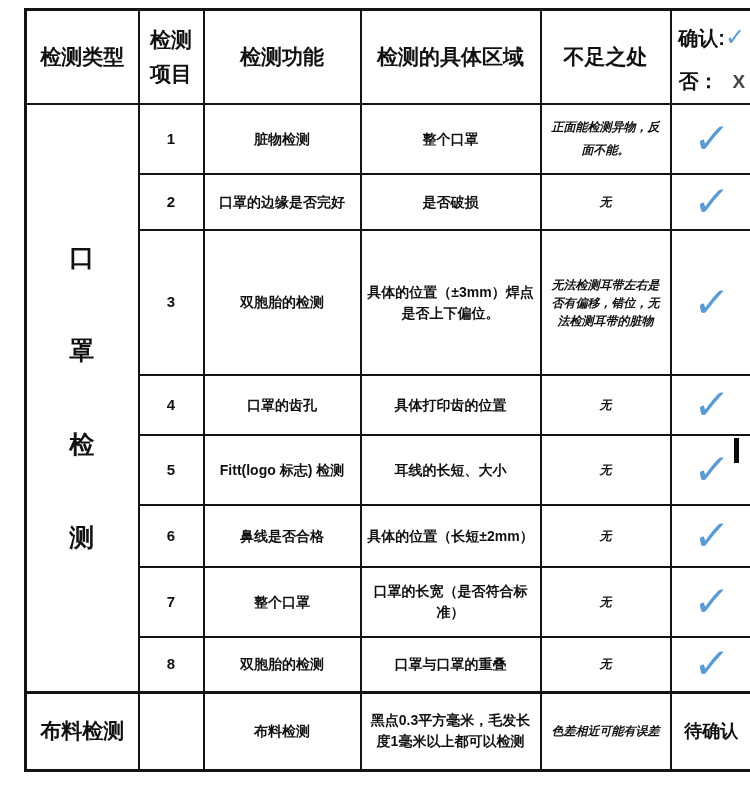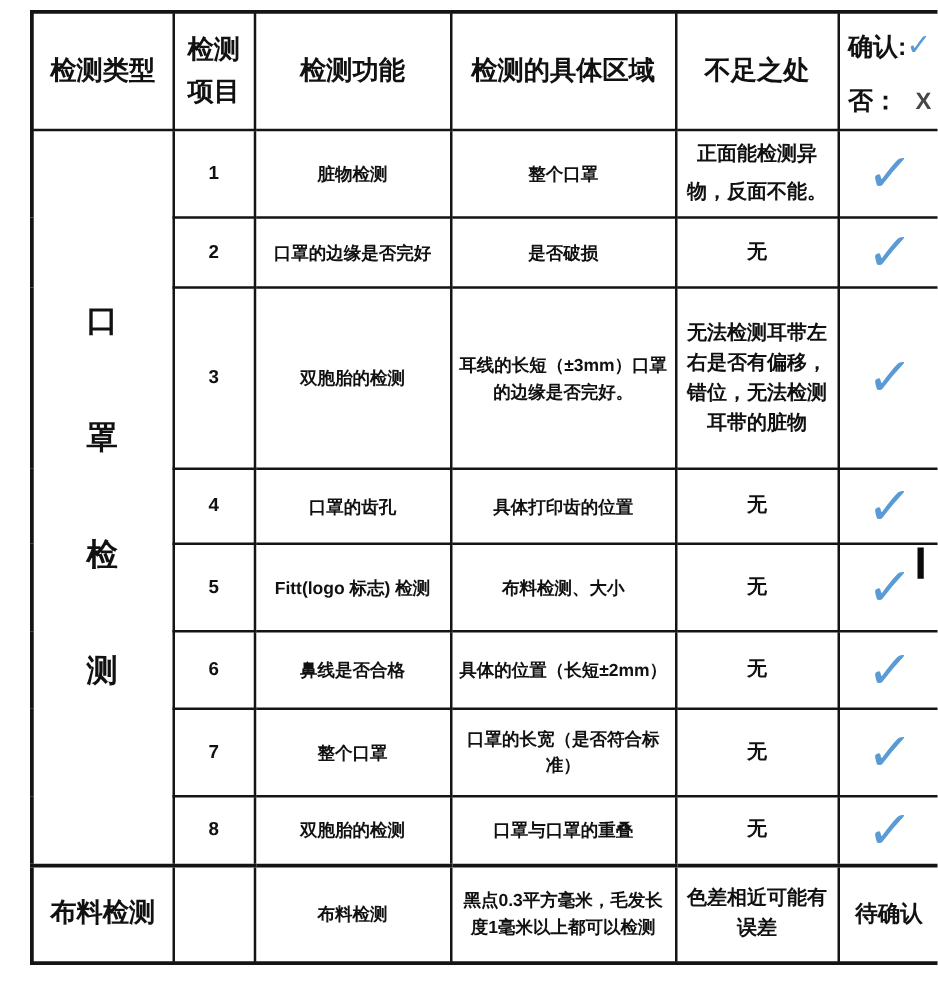--- a/index.html
+++ b/index.html
@@ -50,21 +50,21 @@
     font-weight: 400;
   }
   .hdr-cross {
     color: #474747;
     font-size: 19px;
     font-weight: 700;
     padding-left: 14px;
   }
   td.cell-no { font-size: 15px; }
   td.cell-fn, td.cell-area { font-size: 14px; }
-  td.cell-def { font-size: 16px; }
+  td.cell-def { font-size: 12px; font-style: italic; }
   td.cell-status { }
   .check-mark {
     display: inline-block;
     color: #5b9bd5;
     font-size: 42px;
     font-weight: 400;
     line-height: 1;
     transform: skewX(-6deg);
   }
   td.group-cell {
@@ -146,37 +146,37 @@
     <td class="cell-no">2</td>
     <td class="cell-fn">口罩的边缘是否完好</td>
     <td class="cell-area">是否破损</td>
     <td class="cell-def">无</td>
     <td class="cell-status"><span class="check-mark">✓</span></td>
   </tr>
 
   <tr style="height:145px">
     <td class="cell-no">3</td>
     <td class="cell-fn">双胞胎的检测</td>
-    <td class="cell-area">耳线的长短（±3mm）口罩的边缘是否完好。</td>
+    <td class="cell-area">具体的位置（±3mm）焊点是否上下偏位。</td>
     <td class="cell-def">无法检测耳带左右是否有偏移，错位，无法检测耳带的脏物</td>
     <td class="cell-status"><span class="check-mark">✓</span></td>
   </tr>
 
   <tr style="height:60px">
     <td class="cell-no">4</td>
     <td class="cell-fn">口罩的齿孔</td>
     <td class="cell-area">具体打印齿的位置</td>
     <td class="cell-def">无</td>
     <td class="cell-status"><span class="check-mark">✓</span></td>
   </tr>
 
   <tr style="height:70px">
     <td class="cell-no">5</td>
     <td class="cell-fn">Fitt(logo 标志) 检测</td>
-    <td class="cell-area">布料检测、大小</td>
+    <td class="cell-area">耳线的长短、大小</td>
     <td class="cell-def">无</td>
     <td class="cell-status"><span class="check-mark">✓</span></td>
   </tr>
 
   <tr style="height:62px">
     <td class="cell-no">6</td>
     <td class="cell-fn">鼻线是否合格</td>
     <td class="cell-area">具体的位置（长短±2mm）</td>
     <td class="cell-def">无</td>
     <td class="cell-status"><span class="check-mark">✓</span></td>

